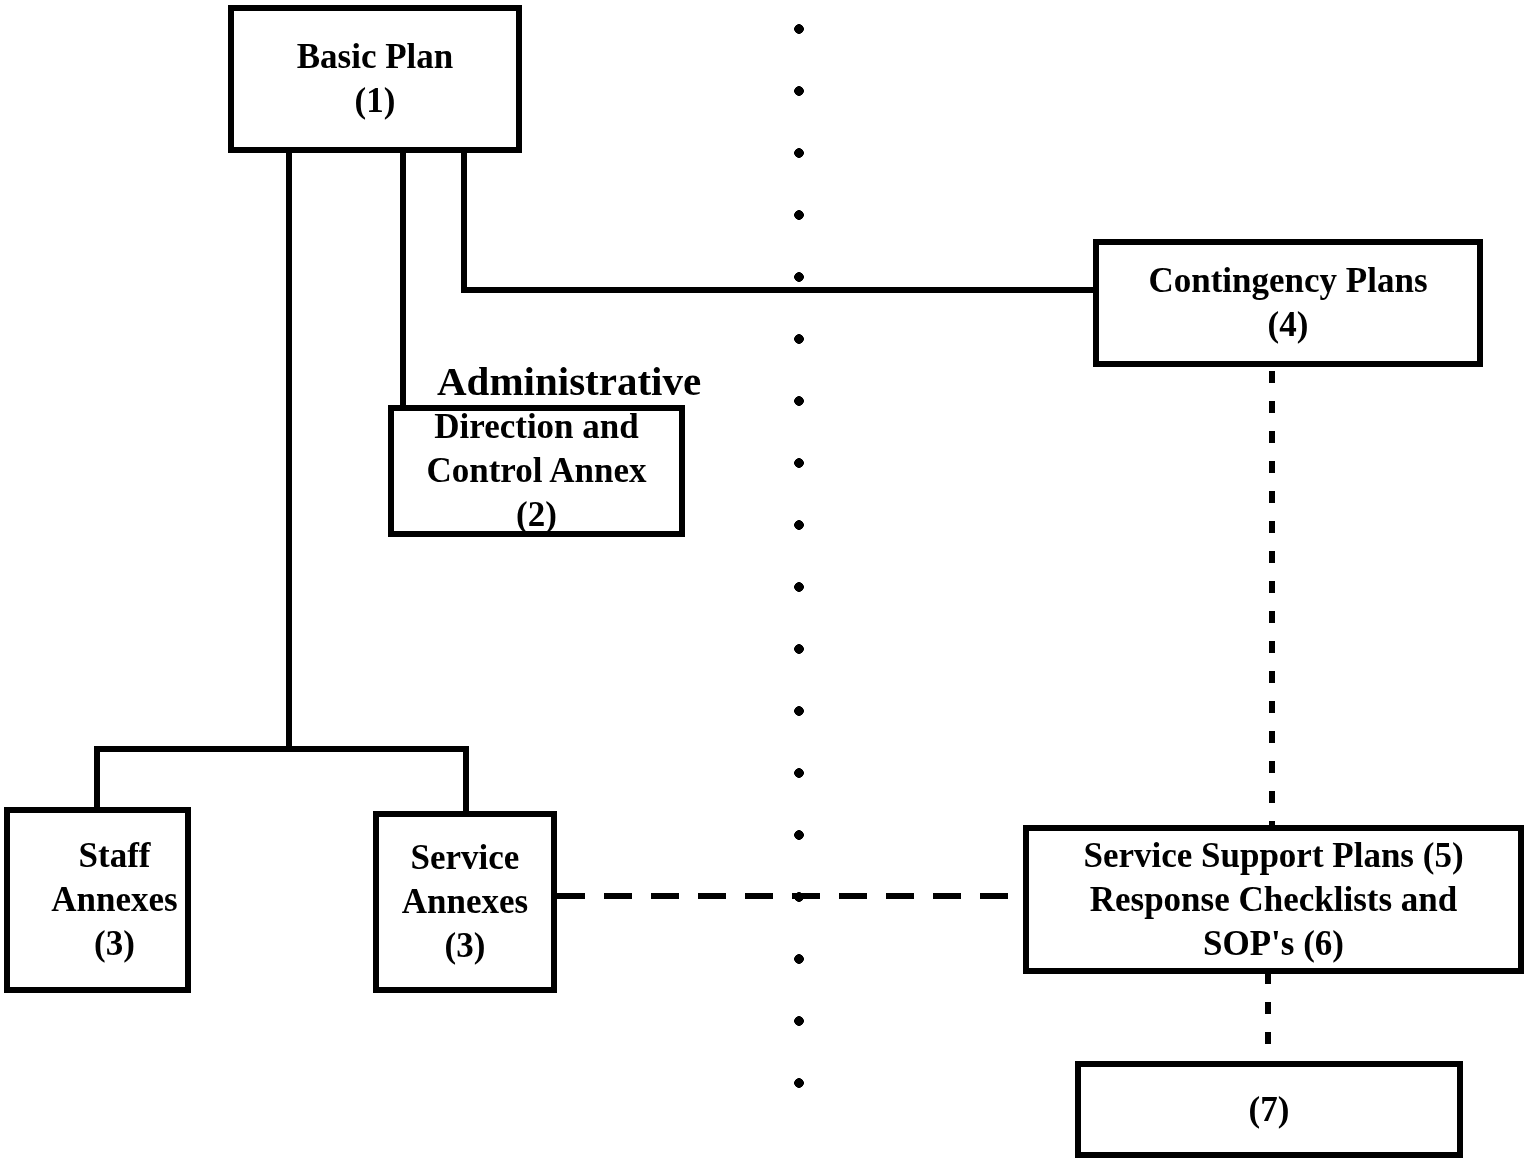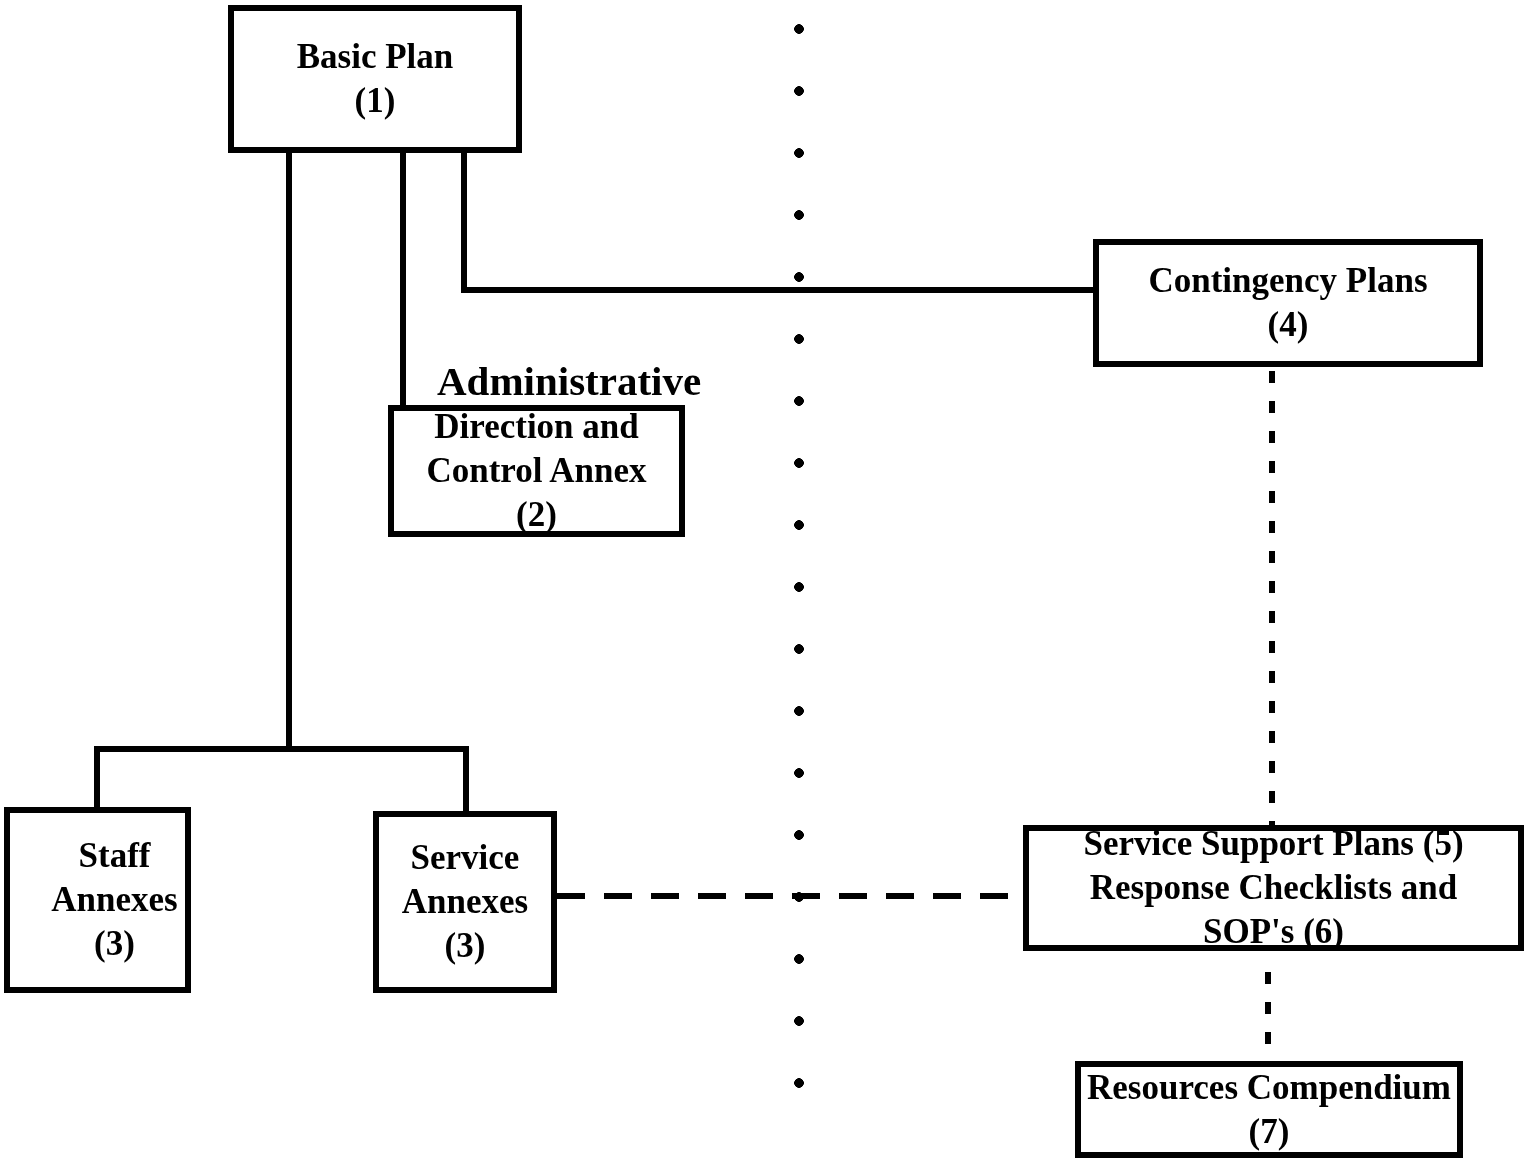--- a/index.html
+++ b/index.html
@@ -65,21 +65,21 @@
     white-space: nowrap;
     z-index: 3;
   }
 
   
   #basic-plan        { left: 228px;  top: 5px;    width: 294px; height: 148px; }
   #direction-control { left: 340px;  top: 405px;  width: 297px; height: 132px; margin-left: 48px; }
   #staff-annexes     { left: 4px;    top: 807px;  width: 187px; height: 186px; padding-left: 34px; }
   #service-annexes   { left: 373px;  top: 811px;  width: 184px; height: 182px; }
   #contingency-plans { left: 1093px; top: 239px;  width: 390px; height: 128px; }
-  #service-support   { left: 1023px; top: 825px;  width: 501px; height: 126px; }
+  #service-support   { left: 1023px; top: 825px;  width: 501px; height: 149px; }
   #resources-comp    { left: 1075px; top: 1061px; width: 388px; height: 97px; }
 </style>
 </head>
 <body>
 
 <div class="canvas">
 
   <div class="dotted-v" style="left: 793px; top: -2px; height: 1092px;"></div>
 
   <div class="connector" style="left: 286px; top: 152px; width: 6px; height: 600px;"></div>
@@ -125,17 +125,16 @@
     <div class="line">(4)</div>
   </div>
 
   <div class="node" id="service-support">
     <div class="line">Service Support Plans (5)</div>
     <div class="line">Response Checklists and</div>
     <div class="line">SOP's (6)</div>
   </div>
 
   <div class="node" id="resources-comp">
-    <div class="line">Resources Compendium</div>
     <div class="line">(7)</div>
   </div>
 
 </div>
 
 </body></html>

